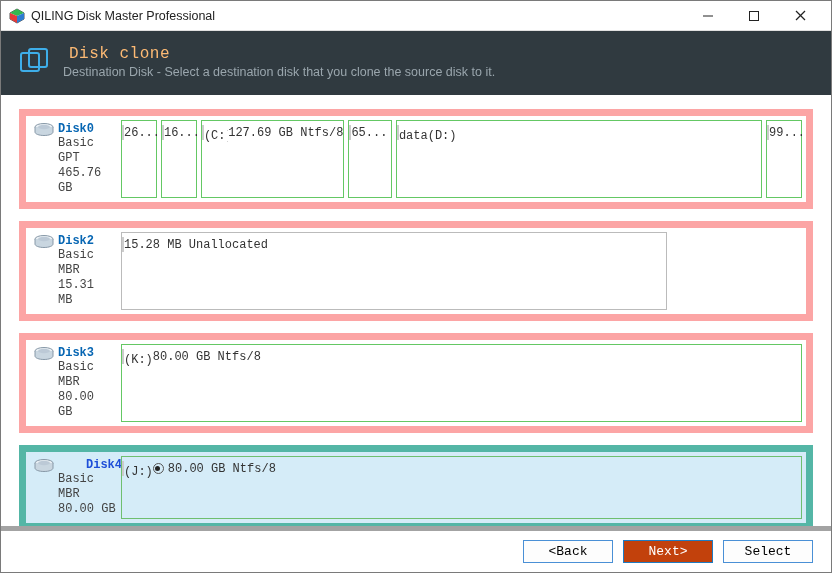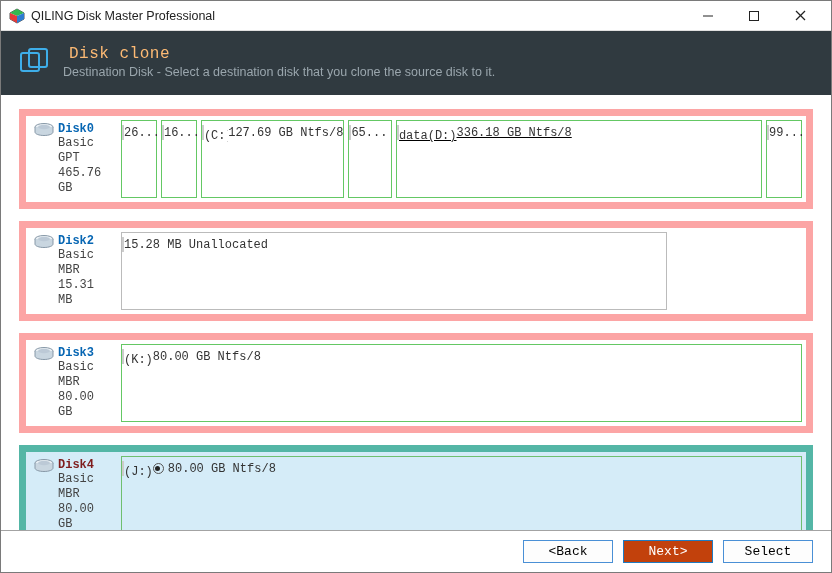--- a/index.html
+++ b/index.html
@@ -16,34 +16,34 @@
 .header-txt .h2 { font-family:Liberation Sans, sans-serif; font-size:12.5px; color:#9aa6ad; margin-top:2px; }
 
 .content { padding:14px 18px; }
 .disk-row { display:flex; border:7px solid #fca5a5; background:#fff; margin-bottom:12px; min-height:60px; }
 .disk-row.selected { border-color:#54b6a6; background:#d5ecf8; }
 .disk-info { width:95px; padding:6px 8px; display:flex; }
 .hdd-icon { width:22px; margin-right:4px; }
 .disk-txt { font-family:"Courier New",monospace; font-size:12px; }
 .disk-name { color:#0766b3; font-weight:bold; }
 .disk-type,.disk-size { color:#444; line-height:1.25; }
-.selected .disk-txt .disk-name { color:#7f1d1d; }
+.selected .disk-txt .disk-name { color:#1d4ed8;margin-left:28px; }
 
 .parts { display:flex; flex:1; gap:4px; padding:4px 4px 4px 0; overflow:hidden; }
 .part { border:1px solid #64c864; display:flex; flex-direction:row; padding:4px 0; min-width:32px; position:relative; }
 .part.gray { border-color:#bbb; }
 .part.sel { border-color:#6fbf6f; }
 .bar { height:15px; background:#e8e8e8; background:linear-gradient(to bottom,#fafafa,#d8d8d8); border:1px solid #ccc; position:relative; }
 .fill { position:absolute; top:0; left:0; height:100%; background:#1424d2; background:linear-gradient(to bottom,#3a50ff,#0d1bb8); }
 .part-label { font-family:"Courier New",monospace; font-size:12px; color:#333; margin-top:4px; white-space:nowrap; overflow:hidden; }
 .part-sub { font-family:"Courier New",monospace; font-size:12px; color:#333; margin-top:1px; white-space:nowrap; }
 .radio { width:11px; height:11px; border-radius:50%; border:1.5px solid #555; display:inline-block; margin-right:4px; position:relative; vertical-align:middle; }
 .radio.on::after { content:""; width:5px; height:5px; border-radius:50%; background:#222; position:absolute; top:1.5px; left:1.5px; }
 
-.footer { position:absolute; bottom:0; left:0; right:0; border-top:1px solid #a3a3a3; padding:9px 18px; display:flex; justify-content:flex-end; gap:10px; background:#fff; }
+.footer { position:absolute; bottom:0; left:0; right:0; border-top:5px solid #a3a3a3; padding:9px 18px; display:flex; justify-content:flex-end; gap:10px; background:#fff; }
 .btn { font-family:"Courier New",monospace; font-size:13px; padding:3px 0; width:90px; text-align:center; border:1px solid #4a90d6; background:#fdfdfd; cursor:default; }
 .btn.primary { background:#c2410c; color:#fff; border-color:#1f7bc2; }
 .chev { font-family:"Courier New",monospace; }
 
 .hdd-svg { width:20px; height:15px; }
 </style>
 </head>
 <body>
 
 <div class="titlebar">
@@ -122,26 +122,25 @@
           </div>
           <div class="part-label">(C:)</div>
           <div class="part-sub">127.69 GB Ntfs/8</div>
         </div>
         <div class="part" style="width: 46px;">
           <div class="bar">
             <div class="fill" style="width: 12%;"></div>
           </div>
           <div class="part-sub">65...</div>
         </div>
-        <div class="part" style="width: 388px; text-decoration: underline;">
+        <div class="part" style="width: 388px;">
           <div class="bar">
             <div class="fill" style="width: 100%;"></div>
           </div>
           <div class="part-label">data(D:)</div>
-          <div class="part-sub">336.18 GB Ntfs/8</div>
         </div>
         <div class="part" style="width: 38px;">
           <div class="bar">
             <div class="fill" style="width: 30%;"></div>
           </div>
           <div class="part-sub">99...</div>
         </div>
       </div>
     </div>
     <div class="disk-row">

